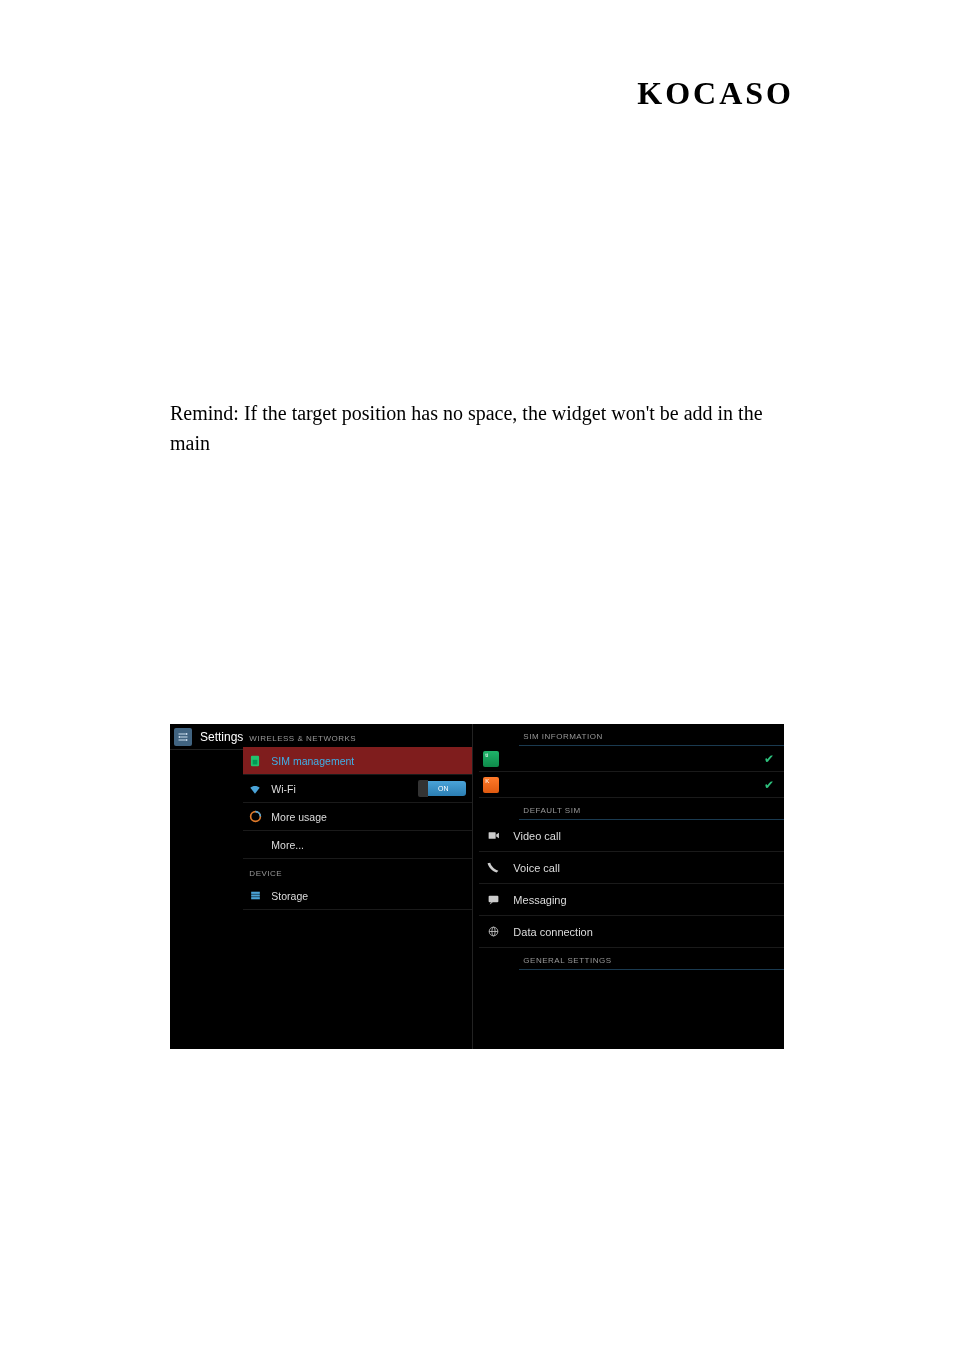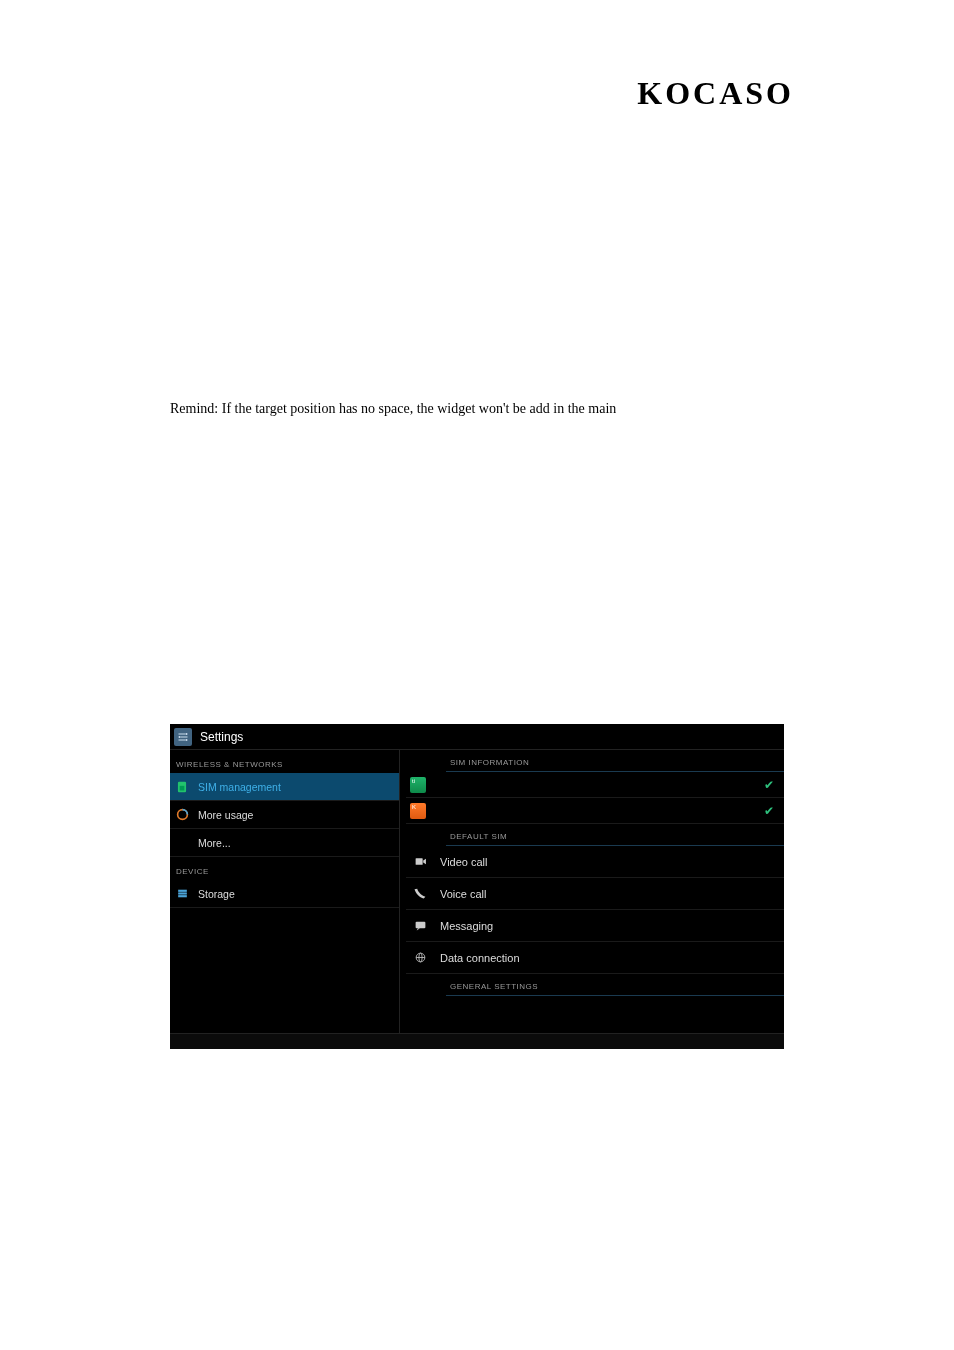--- a/index.html
+++ b/index.html
@@ -18,37 +18,37 @@
       font-size: 32px;
       font-weight: bold;
       letter-spacing: 3px;
       color: #000;
     }
     .remind-text {
       position: absolute;
       top: 398px;
       left: 170px;
       right: 170px;
-      font-size: 14px;
+      font-size: 20px;
       color: #000;
       line-height: 1.5;
     }
     .screenshot {
       position: absolute;
       top: 724px;
       left: 170px;
       width: 614px;
       height: 325px;
       background: #000;
       font-family: Arial, sans-serif;
       color: #ccc;
       font-size: 10px;
       overflow: hidden;
       display: flex;
-      flex-direction: column;
+      flex-direction: row;
     }
     .titlebar {
       height: 26px;
       display: flex;
       align-items: center;
       padding-left: 4px;
       border-bottom: 1px solid #222;
     }
     .titlebar-icon {
       width: 18px; height: 18px;
@@ -77,21 +77,21 @@
       letter-spacing: 0.5px;
     }
     .sidebar-item {
       display: flex;
       align-items: center;
       height: 28px;
       padding: 0 6px 0 4px;
       border-bottom: 1px solid #1a1a1a;
     }
     .sidebar-item.selected {
-      background: #0c4a6e;
+      background: #7f1d1d;
     }
     .sidebar-item.selected .sidebar-label { color: #3fb0e8; }
     .sidebar-icon {
       width: 16px; height: 16px;
       display: flex; align-items: center; justify-content: center;
       margin-right: 8px;
     }
     .sidebar-label { flex: 1; font-size: 10.5px; color: #ddd; }
     .toggle {
       width: 46px; height: 15px;
@@ -200,20 +200,29 @@
       <div class="sidebar-item selected">
         <span class="sidebar-icon">
           <svg viewBox="0 0 24 24" width="14" height="14">
               <rect x="5" y="3" width="14" height="18" rx="2" fill="#22c26d"></rect>
               <rect x="8" y="10" width="8" height="8" fill="#095"></rect>
             </svg>
         </span>
         <span class="sidebar-label">SIM management</span>
       </div>
 
+      <div class="sidebar-item">
+        <span class="sidebar-icon">
+          <svg viewBox="0 0 24 24" width="14" height="14" fill="#4aa3d8">
+              <path d="M12 20l-8-10c4-4 12-4 16 0z"></path>
+            </svg>
+        </span>
+        <span class="sidebar-label">Wi-Fi</span>
+        <span class="toggle toggle-on">ON</span>
+      </div>
 
 
       <div class="sidebar-item">
         <span class="sidebar-icon">
           <svg viewBox="0 0 24 24" width="13" height="13">
               <circle cx="12" cy="12" r="9" fill="none" stroke="#e07a2a" stroke-width="3"></circle>
               <path d="M12 3 A9 9 0 0 1 21 12" fill="none" stroke="#4aa3d8" stroke-width="3"></path>
             </svg>
         </span>
         <span class="sidebar-label">More usage</span>

